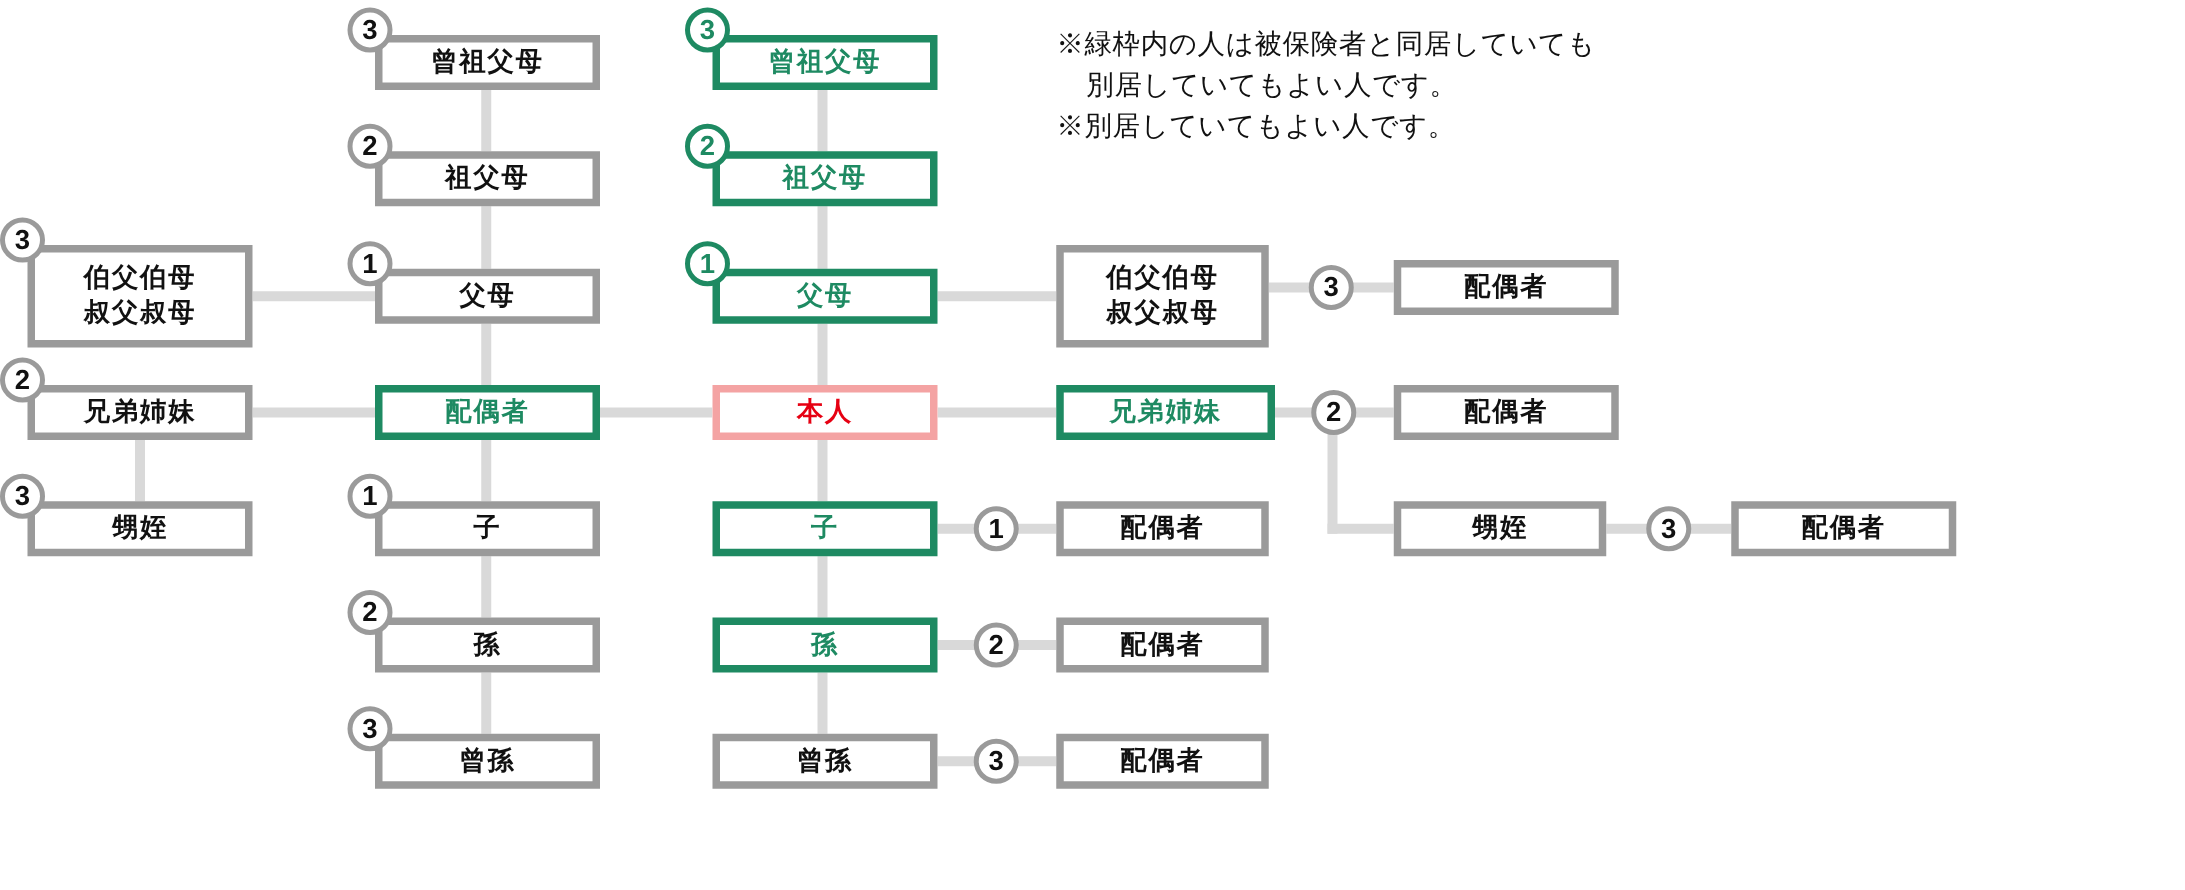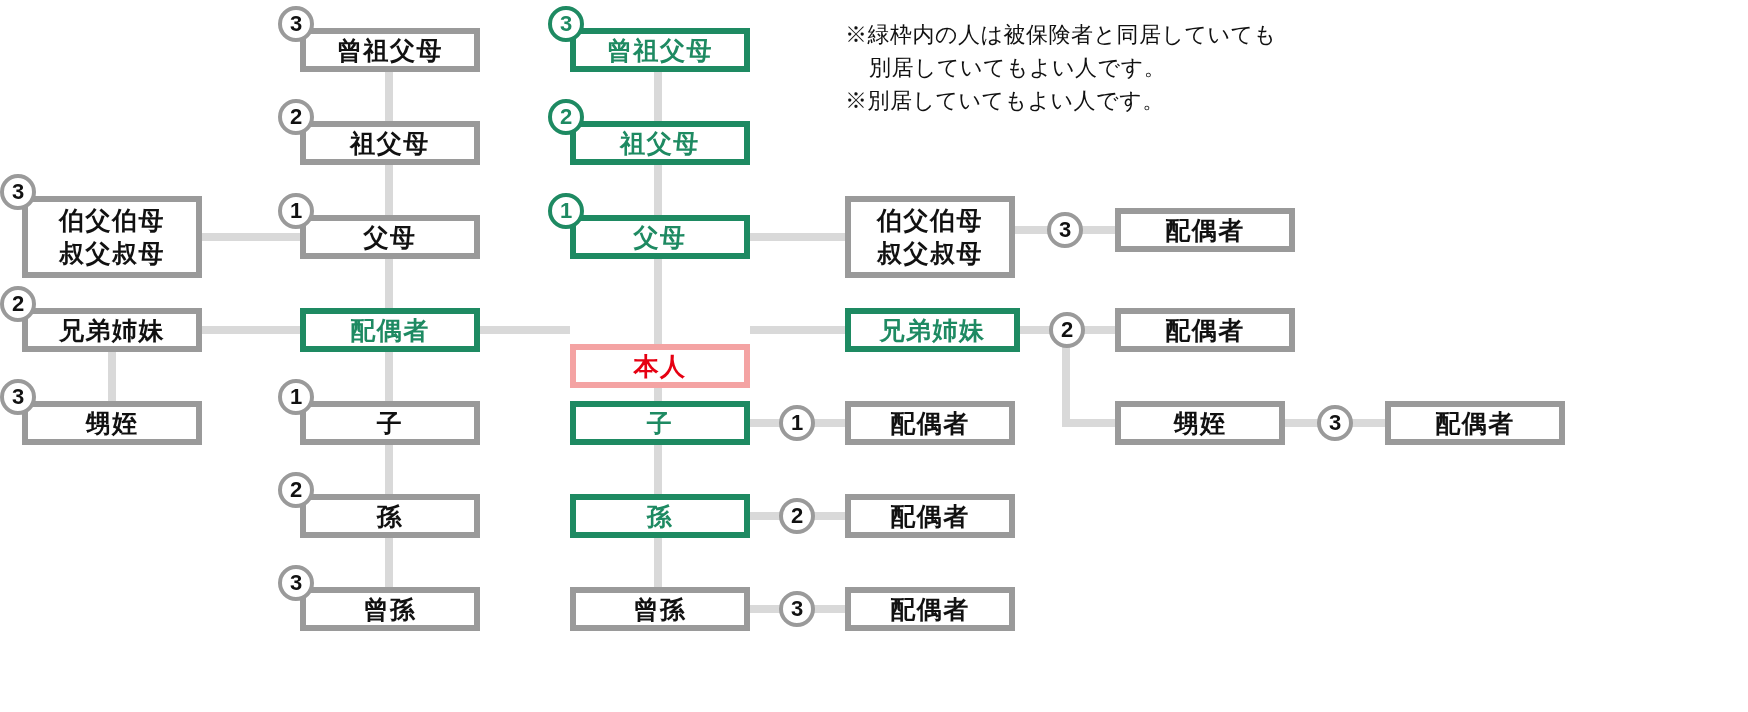--- a/index.html
+++ b/index.html
@@ -22,28 +22,28 @@
   .node {
     position: absolute;
     background: #ffffff;
     border: 6px solid var(--gray-color, #9a9a9a);
     z-index: 2;
     display: flex;
     flex-direction: column;
     align-items: center;
     justify-content: center;
     font-weight: bold;
-    font-size: 25px;
+    font-size: 21px;
     line-height: 1.32;
     letter-spacing: 1.5px;
     color: var(--text-color, #111111);
     text-align: center;
   }
   .node.green { border-color: var(--green-color, #1e8a62); color: var(--green-color, #1e8a62); }
-  .node.honnin { border-color: var(--honnin-border, #f4a3a3); color: var(--honnin-text, #e60012); margin-top: 36px; }
+  .node.honnin { border-color: var(--honnin-border, #f4a3a3); color: var(--honnin-text, #e60012); }
   .node-line { white-space: nowrap; }
   .badge {
     position: absolute;
     width: 36px; height: 36px;
     border-radius: 50%;
     background: #ffffff;
     border: 4px solid var(--gray-color, #9a9a9a);
     z-index: 3;
     display: flex;
     align-items: center;

